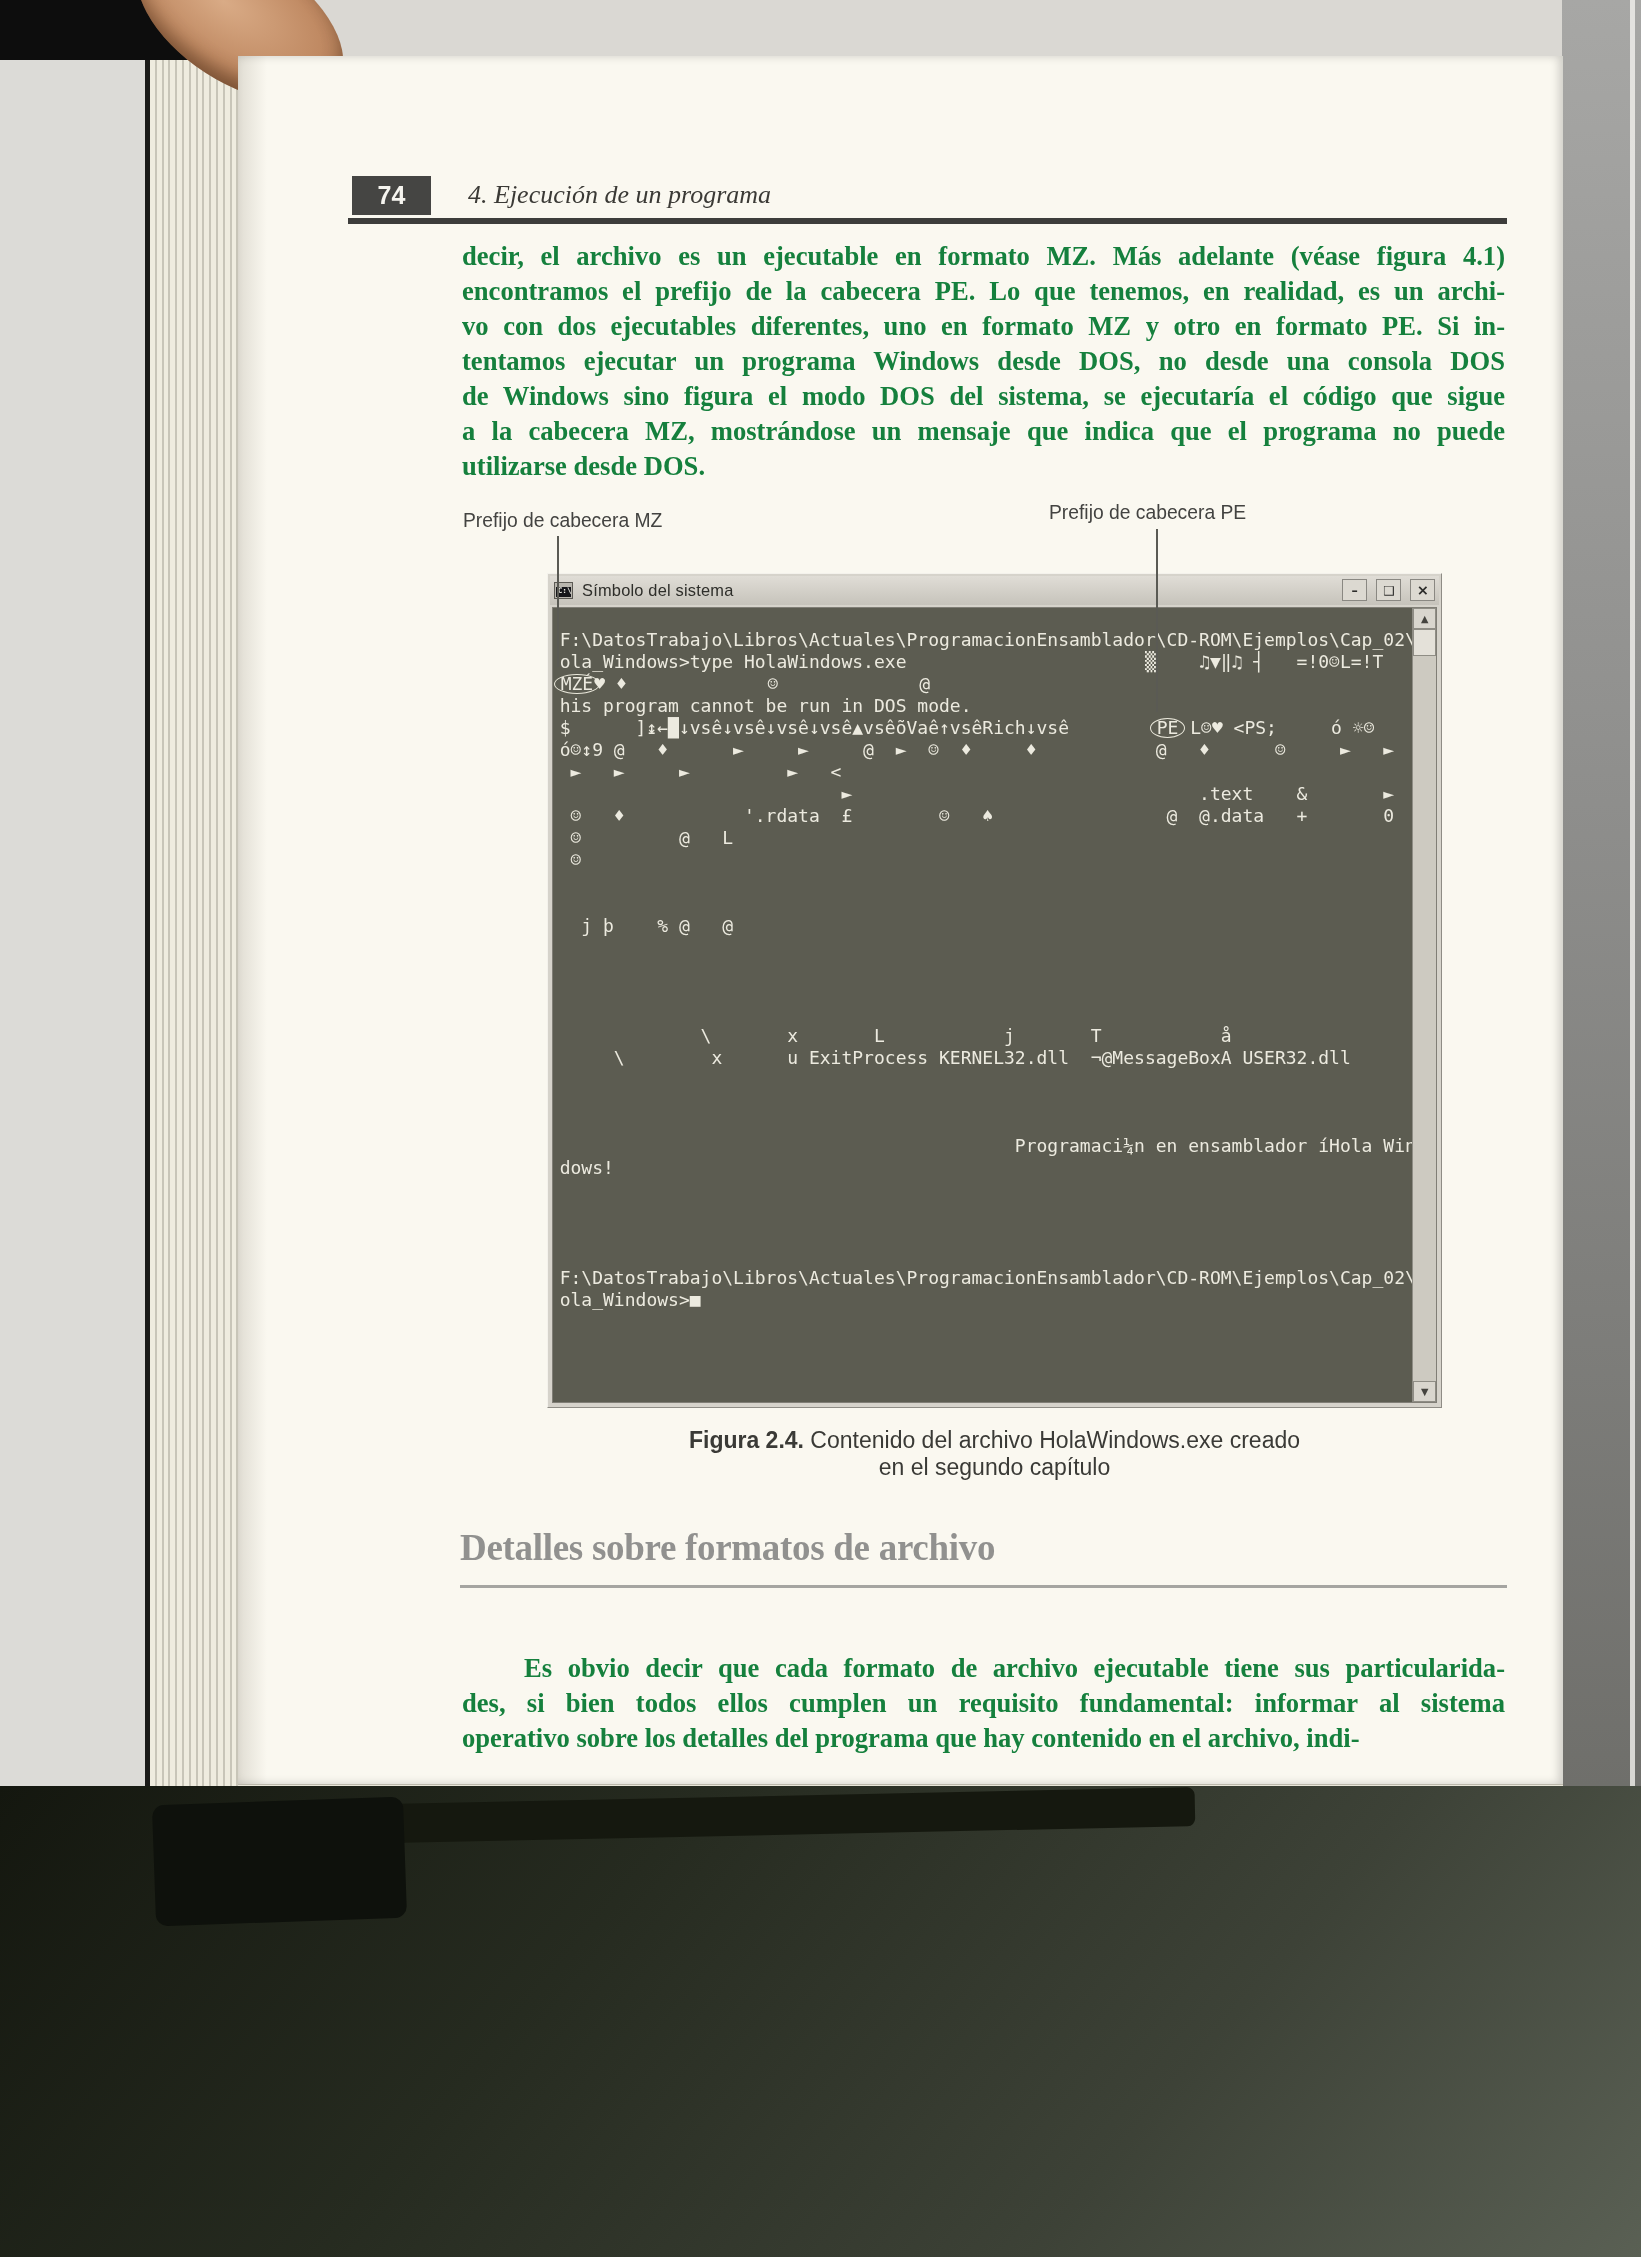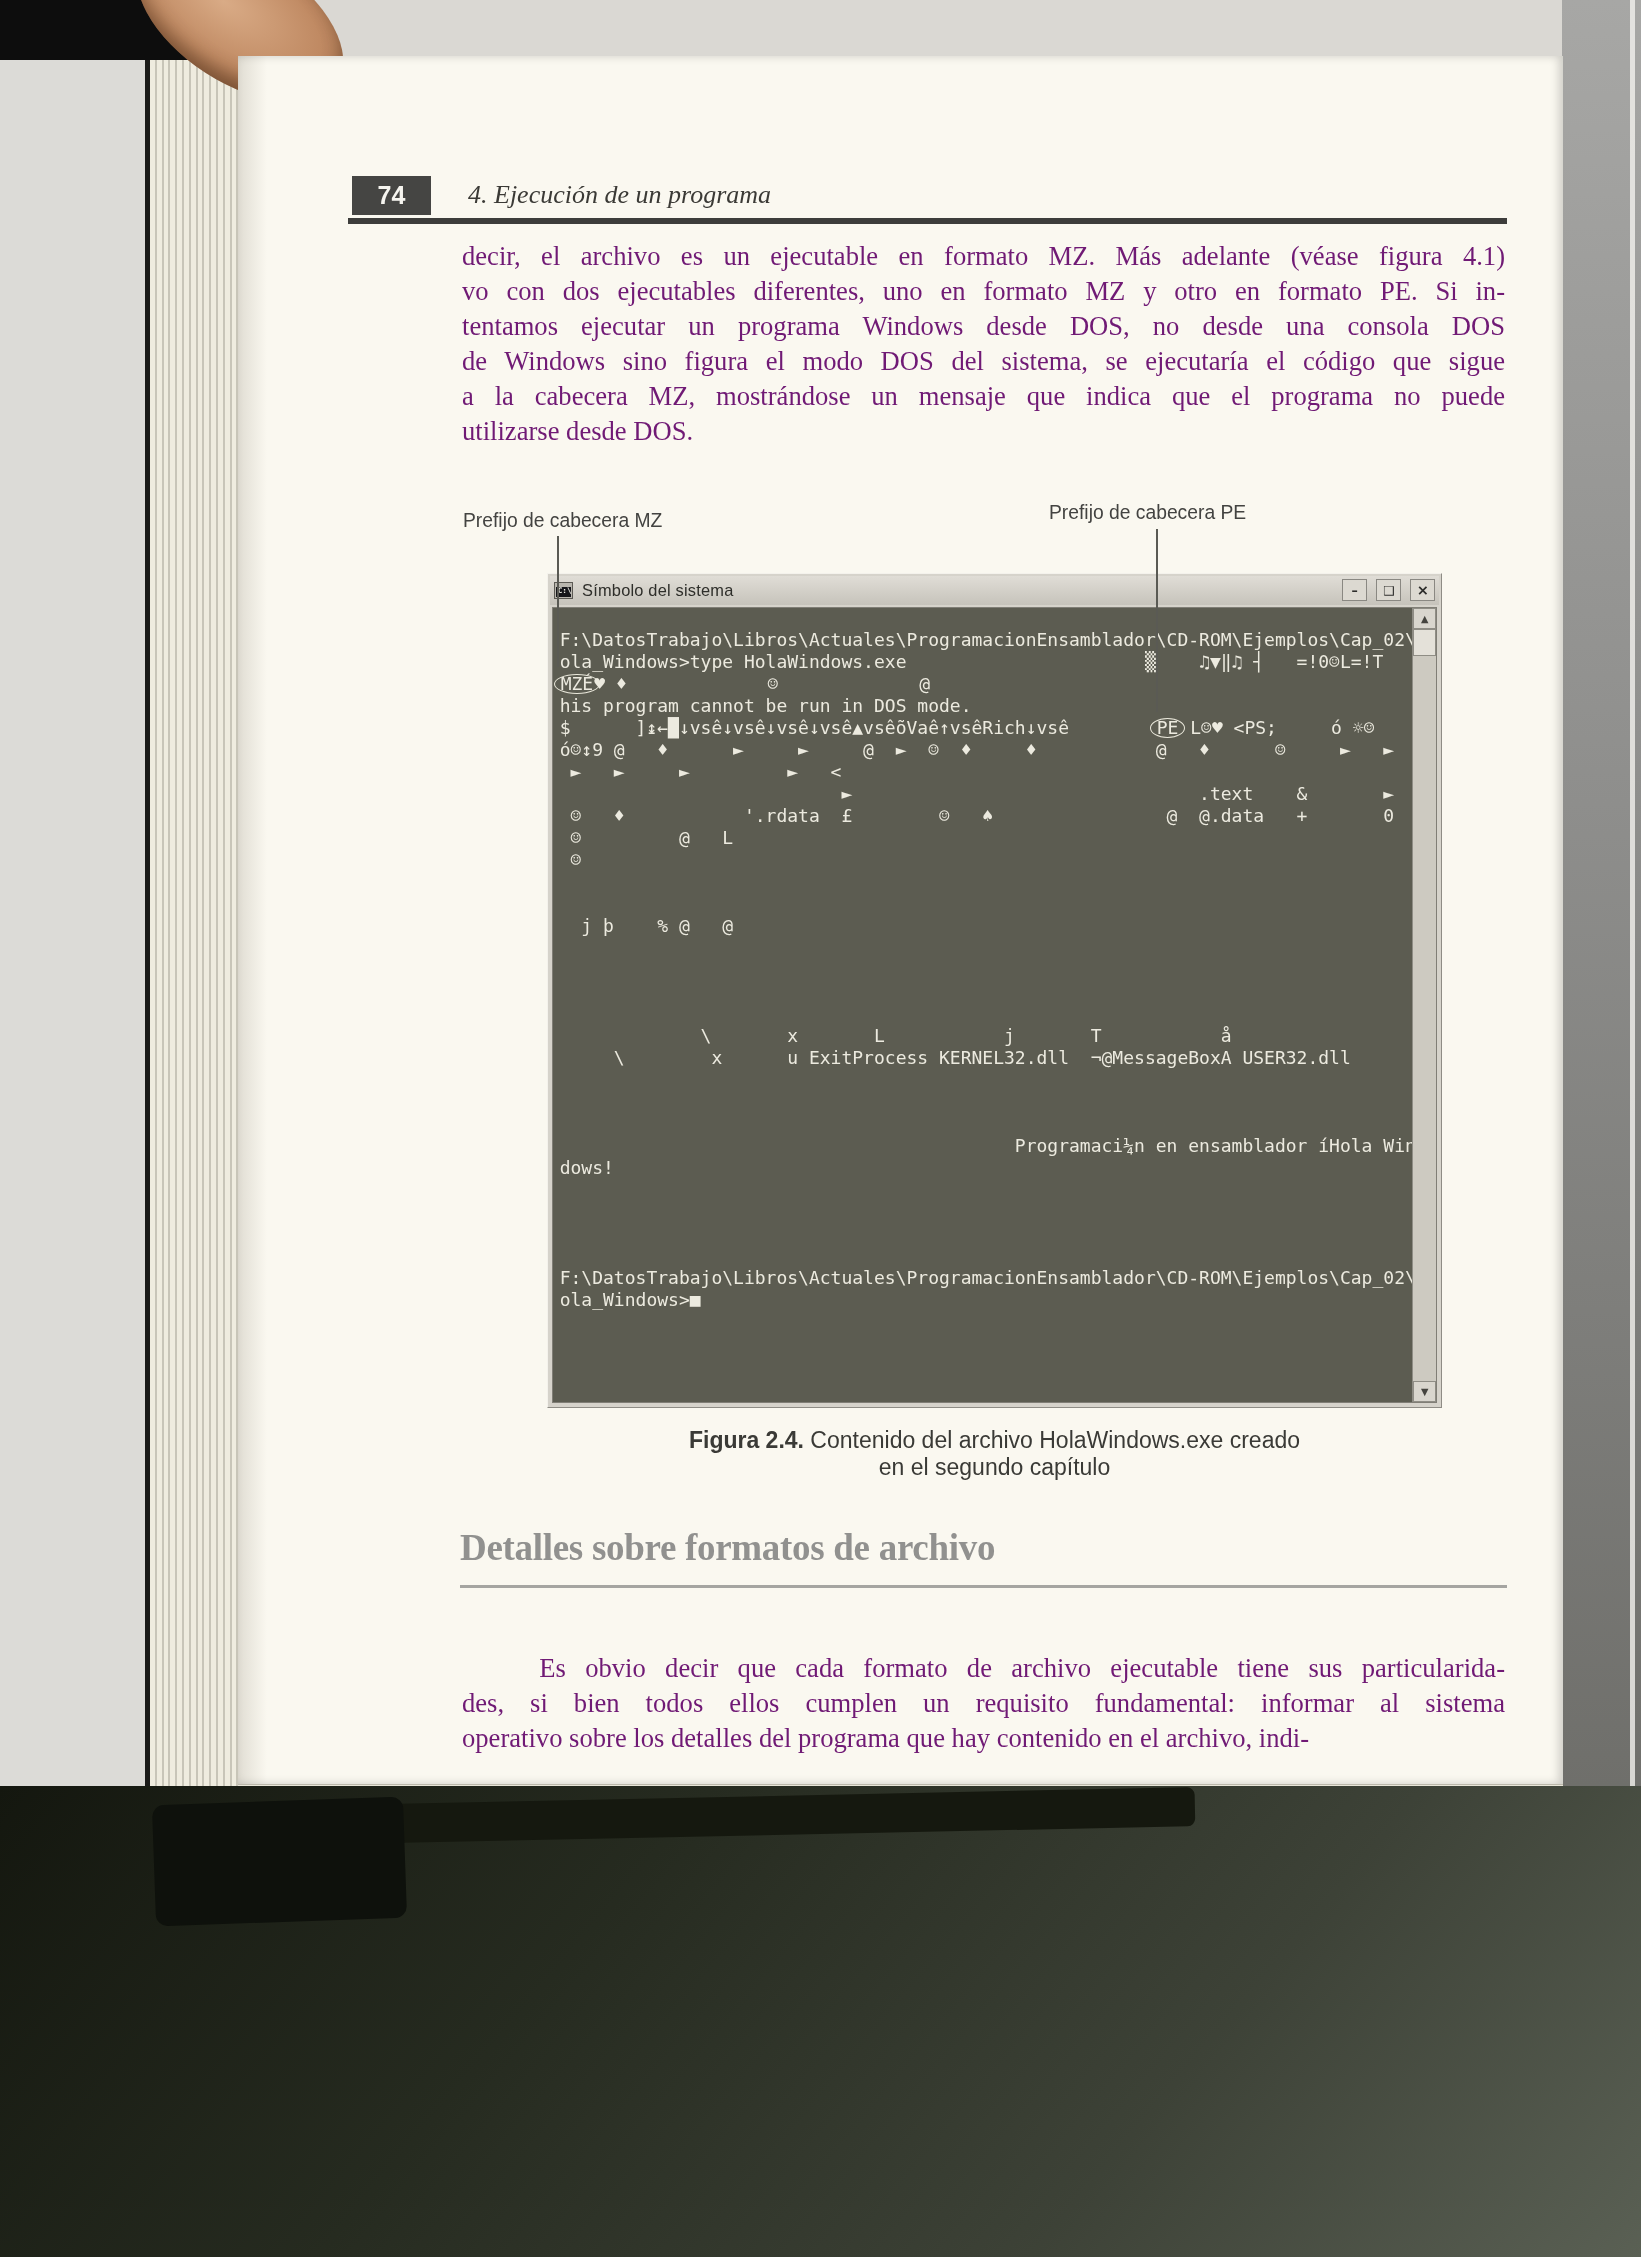--- a/index.html
+++ b/index.html
@@ -34,21 +34,21 @@
   .gutter{position:absolute;left:0;top:0;width:29px;height:100%;
         background:linear-gradient(90deg,rgba(90,80,60,.16),rgba(0,0,0,0));}
 
   
   .pagenum{position:absolute;left:114px;top:120px;width:79px;height:39px;background:#454543;
         color:#f5f4ef;font:bold 25px "Liberation Sans",sans-serif;text-align:center;line-height:39px;}
   .chaptitle{position:absolute;left:230px;top:124px;font:italic 26px "Liberation Serif",serif;color:#3b3a36;}
   .head-rule{position:absolute;left:110px;top:162px;width:1159px;height:5.8px;background:#3d3d3b;}
 
   
-  .book-par{position:absolute;width:1043px;font-size:26.6px;line-height:35px;color:#701a75;}
+  .book-par{position:absolute;width:1043px;font-size:26.6px;line-height:35px;color:#15803d;font-weight:bold;}
   .book-par .tline{text-align:justify;text-align-last:justify;white-space:normal;}
   .book-par .tline:last-child{text-align-last:left;}
   #intro-par{left:224px;top:183px;}
   #section-par{left:224px;top:1595px;}
 
   
   .ann-label{position:absolute;font:19.3px "Liberation Sans",sans-serif;color:#434341;}
   #mz-label{left:225px;top:454px;}
   #pe-label{left:811px;top:446px;}
   .vline{position:absolute;width:1.9px;background:#5a5a54;z-index:5;}
@@ -115,20 +115,21 @@
 
   <div class="page">
     <div class="gutter"></div>
 
     <div class="pagenum">74</div>
     <div class="chaptitle">4. Ejecución de un programa</div>
     <div class="head-rule"></div>
 
     <div id="intro-par" class="book-par">
         <div class="tline">decir, el archivo es un ejecutable en formato MZ. Más adelante (véase figura 4.1)</div>
+        <div class="tline">encontramos el prefijo de la cabecera PE. Lo que tenemos, en realidad, es un archi-</div>
         <div class="tline">vo con dos ejecutables diferentes, uno en formato MZ y otro en formato PE. Si in-</div>
         <div class="tline">tentamos ejecutar un programa Windows desde DOS, no desde una consola DOS</div>
         <div class="tline">de Windows sino figura el modo DOS del sistema, se ejecutaría el código que sigue</div>
         <div class="tline">a la cabecera MZ, mostrándose un mensaje que indica que el programa no puede</div>
         <div class="tline">utilizarse desde DOS.</div>
       </div>
 
     <div id="mz-label" class="ann-label">Prefijo de cabecera MZ</div>
     <div id="pe-label" class="ann-label">Prefijo de cabecera PE</div>
     <div id="mz-line" class="vline"></div>

